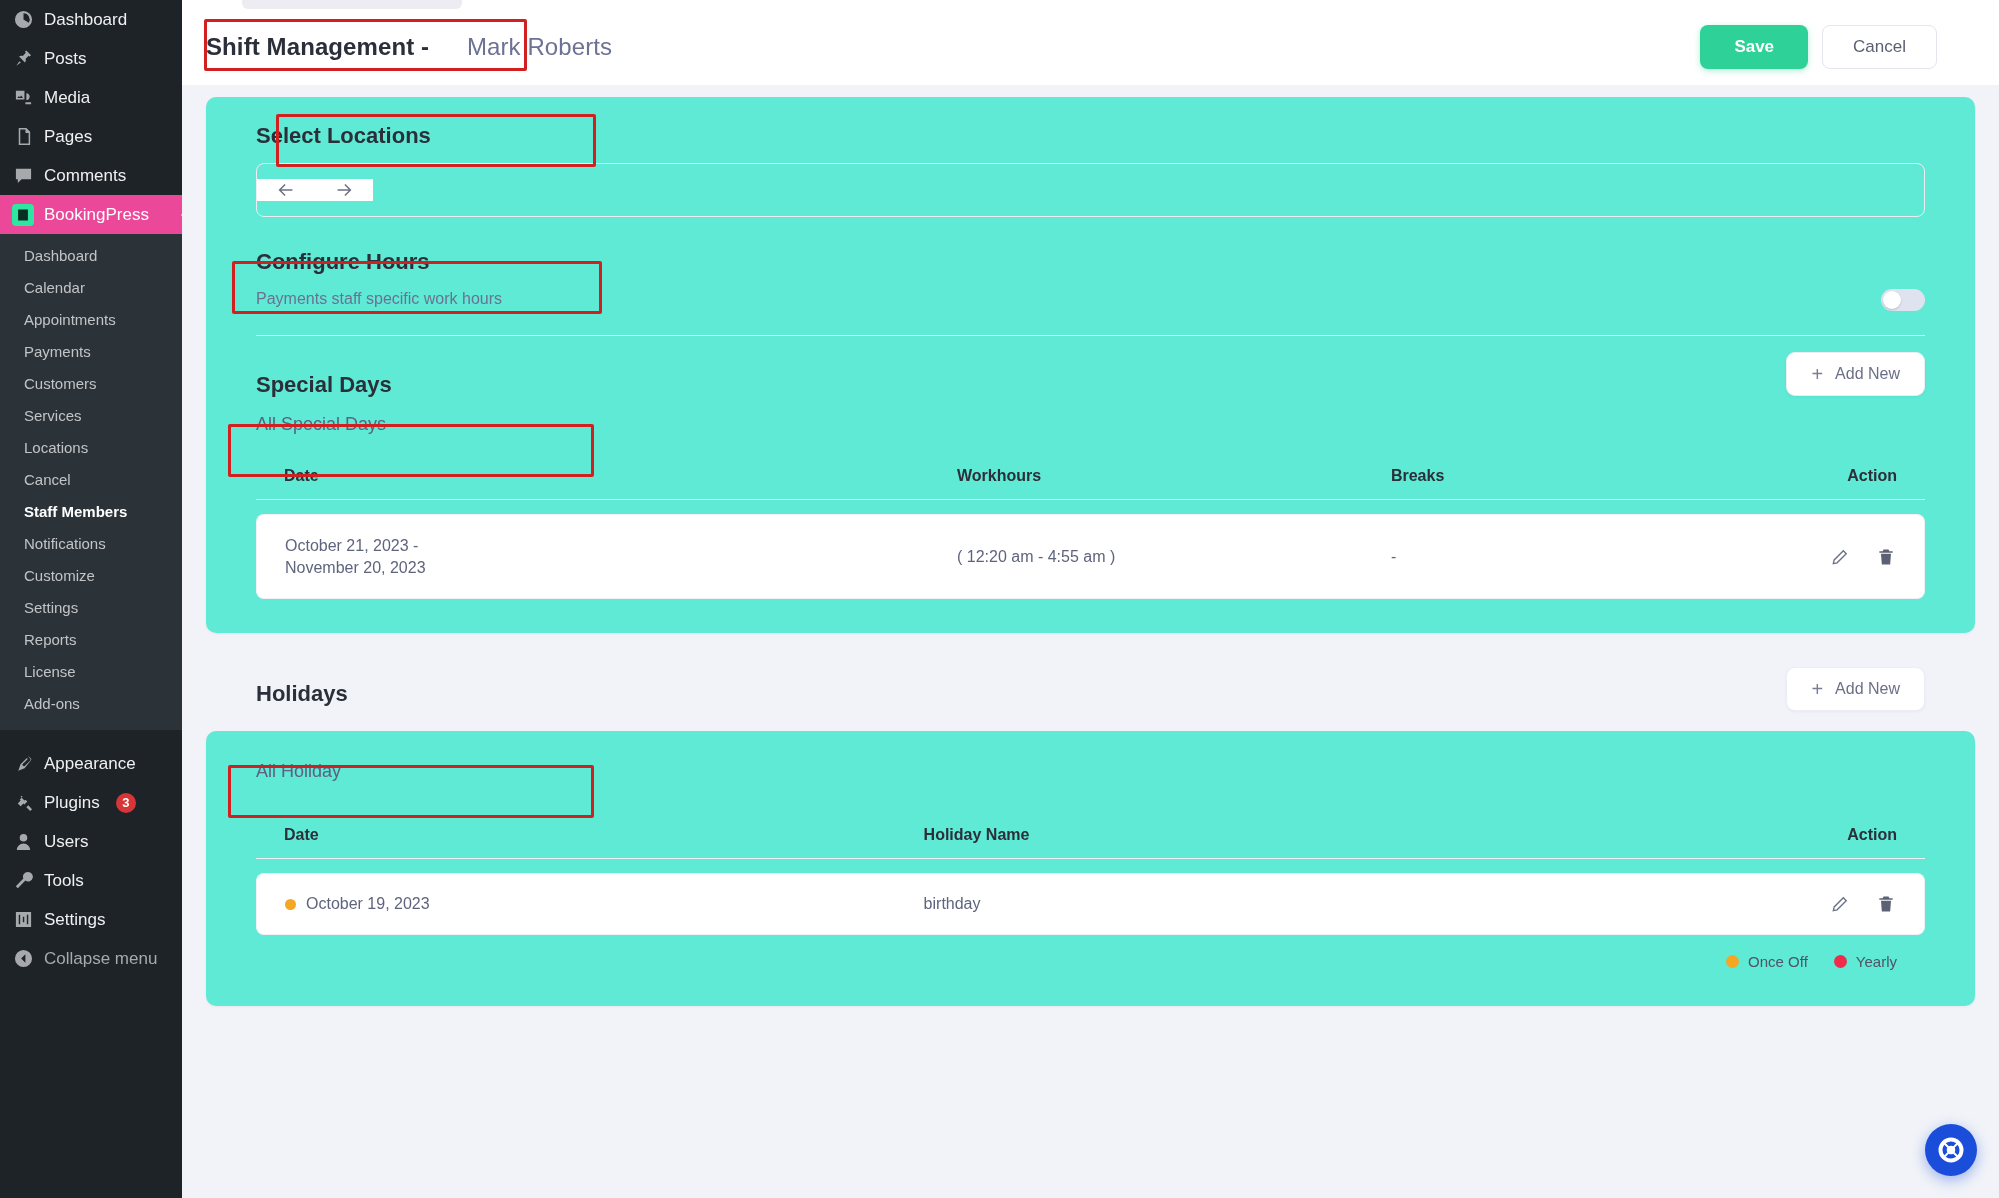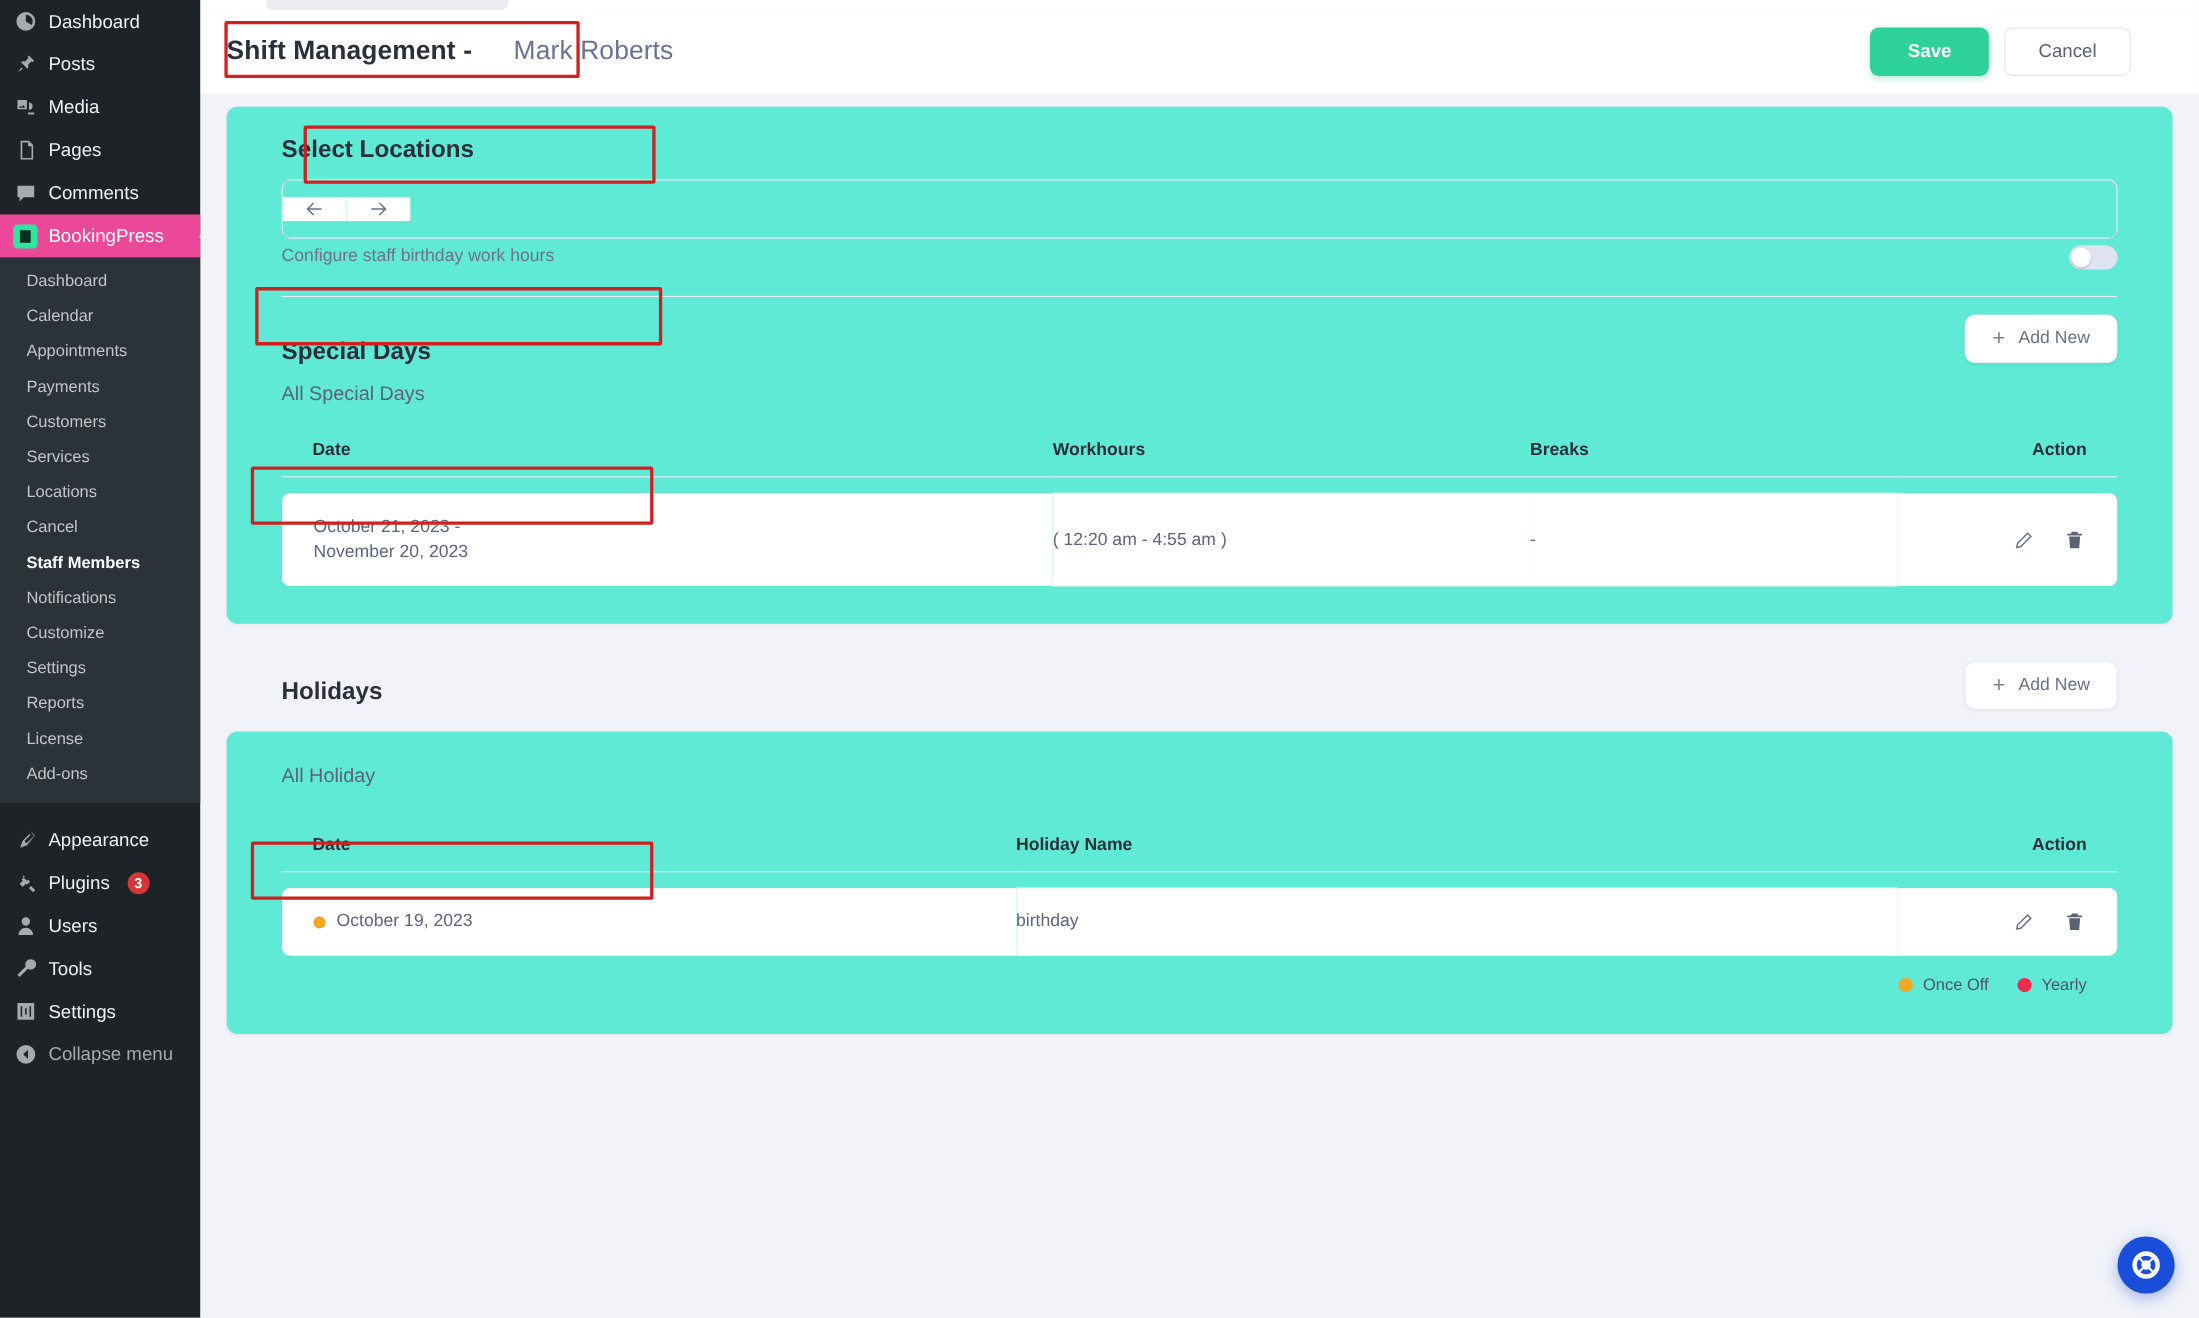--- a/index.html
+++ b/index.html
@@ -369,23 +369,24 @@
                 <path d="M19 12H5M11 6l-6 6 6 6"></path>
               </svg>
           </div>
           <div class="loc-arrow">
             <svg viewBox="0 0 24 24">
                 <path d="M5 12h14M13 6l6 6-6 6"></path>
               </svg>
           </div>
         </div>
 
+        <div class="section-title">Configure Hours</div>
 
         <div class="row-between">
-          <div class="hint">Configure staff birthday work hours</div>
+          <div class="hint">Payments staff specific work hours</div>
           <div class="toggle">
             <div class="knob"></div>
           </div>
         </div>
 
         <div class="divider"></div>
 
         <div class="row-between" style="padding-top:14px;">
           <div class="section-title plain" style="padding-bottom:0;">Special Days</div>
           <button class="btn-addnew">

